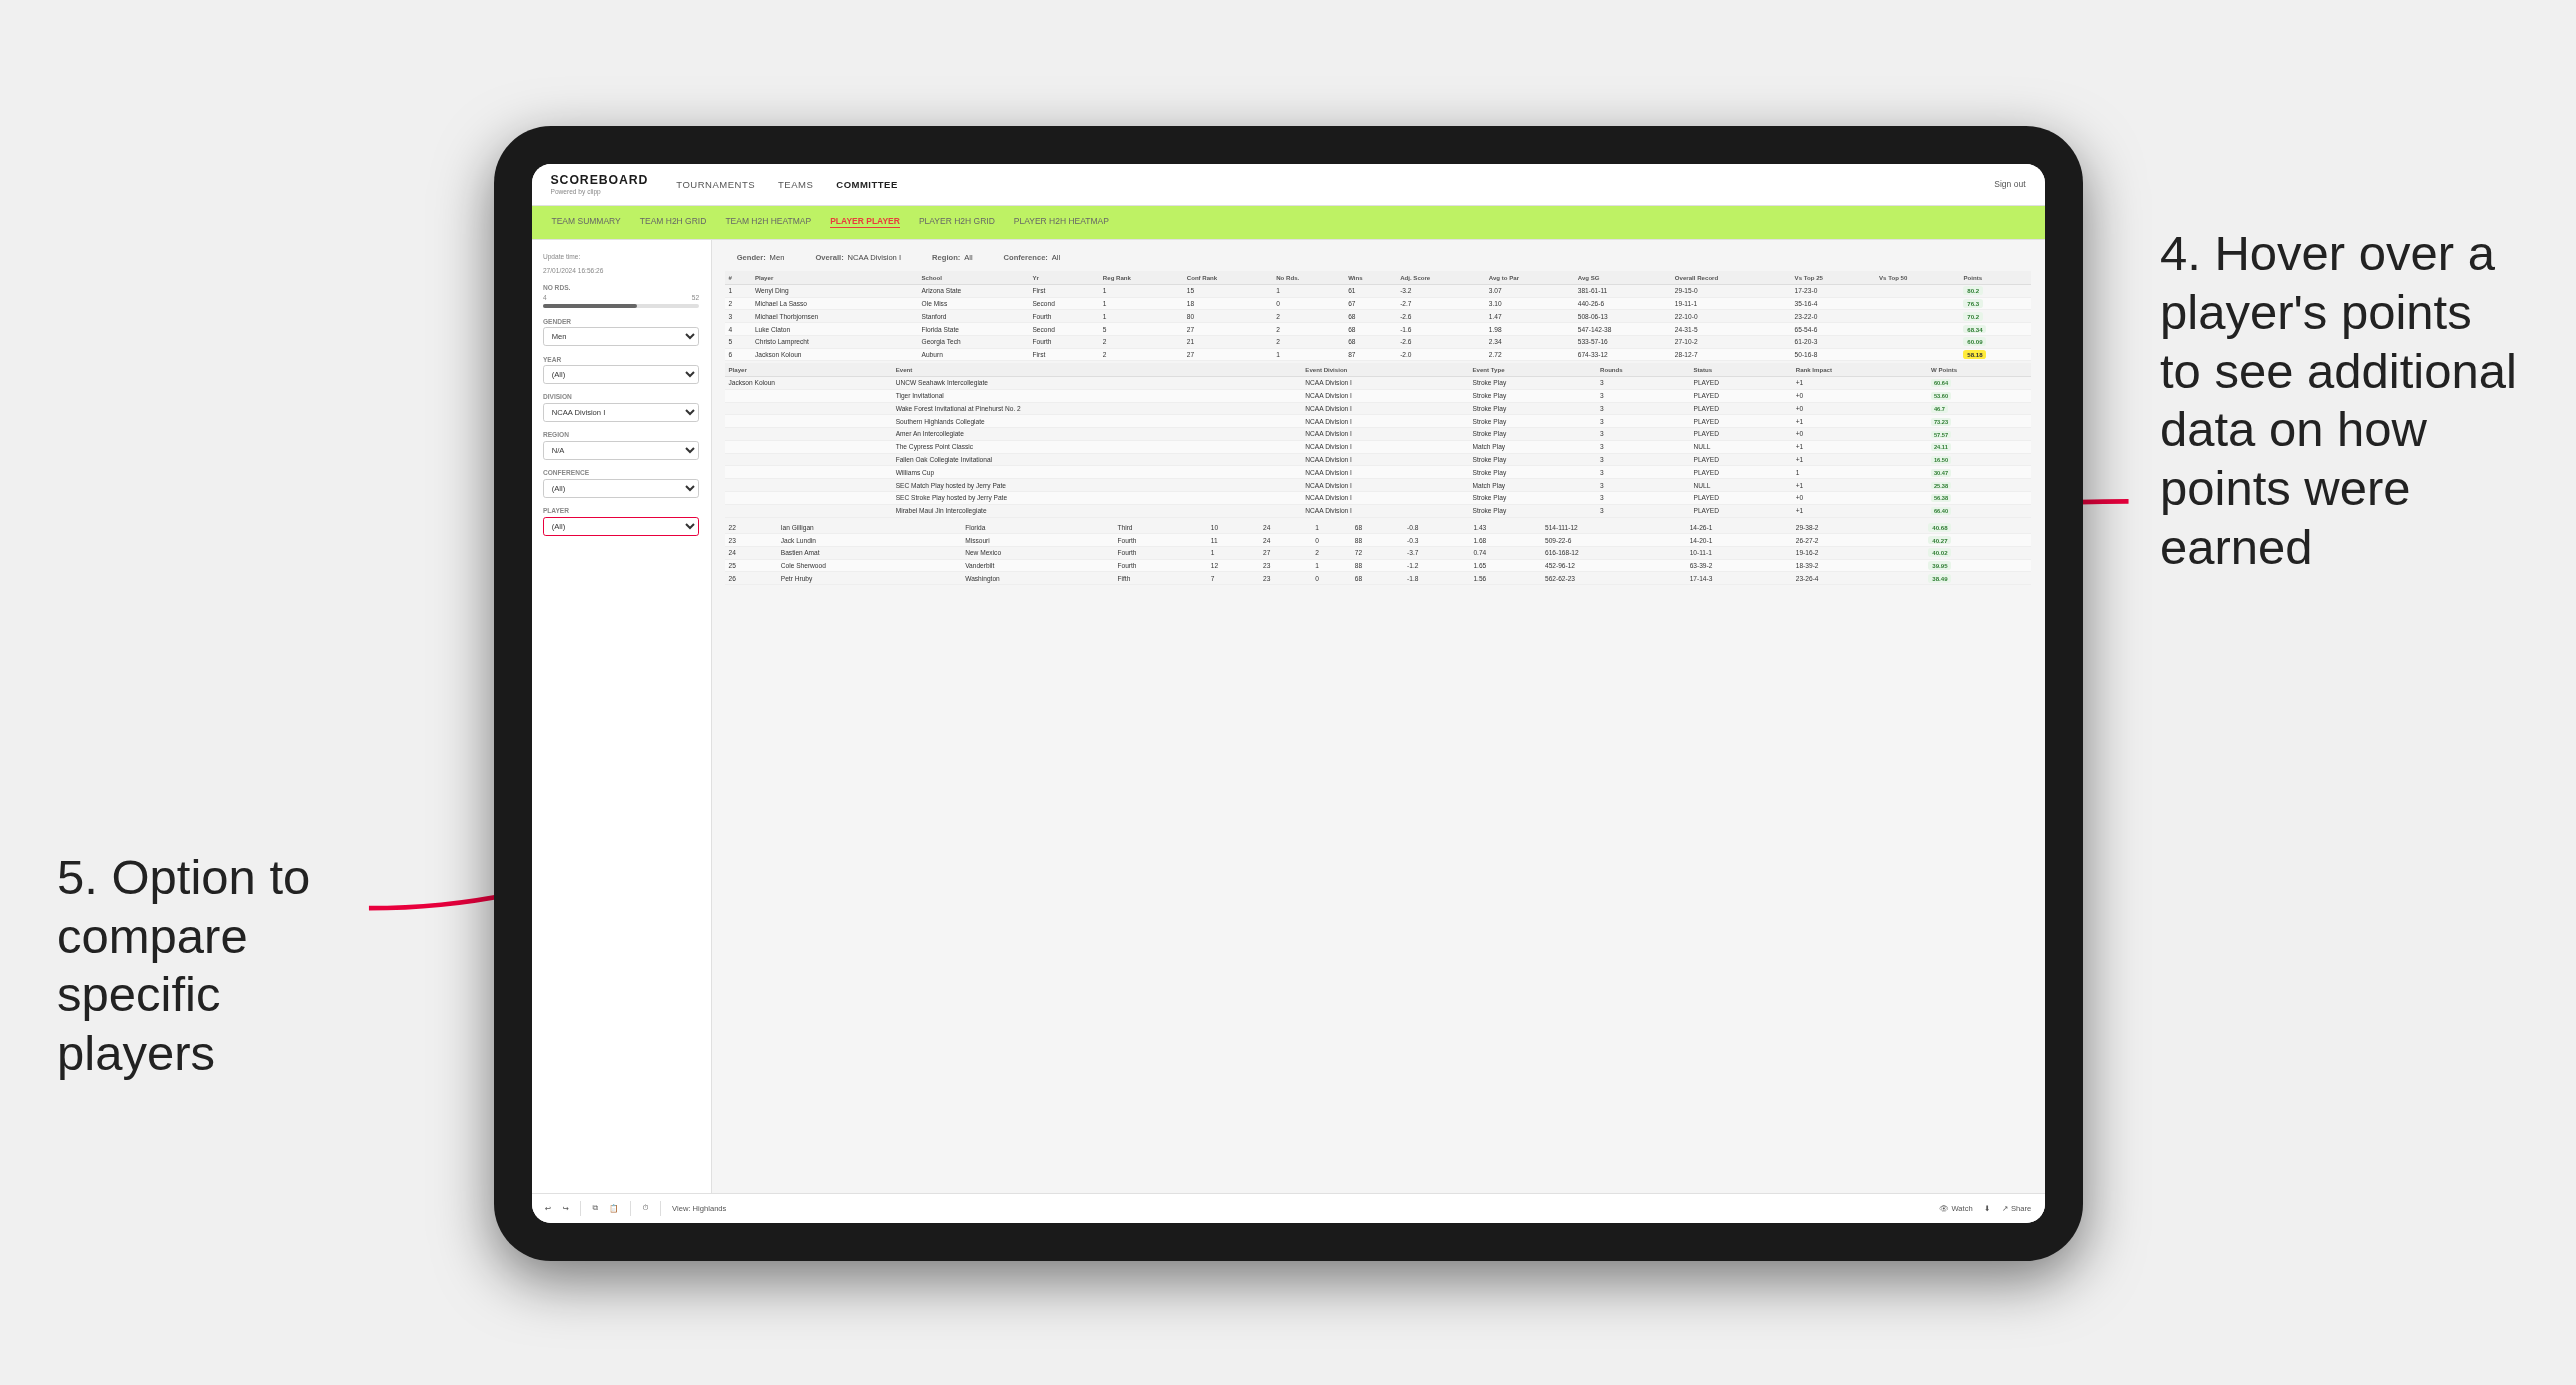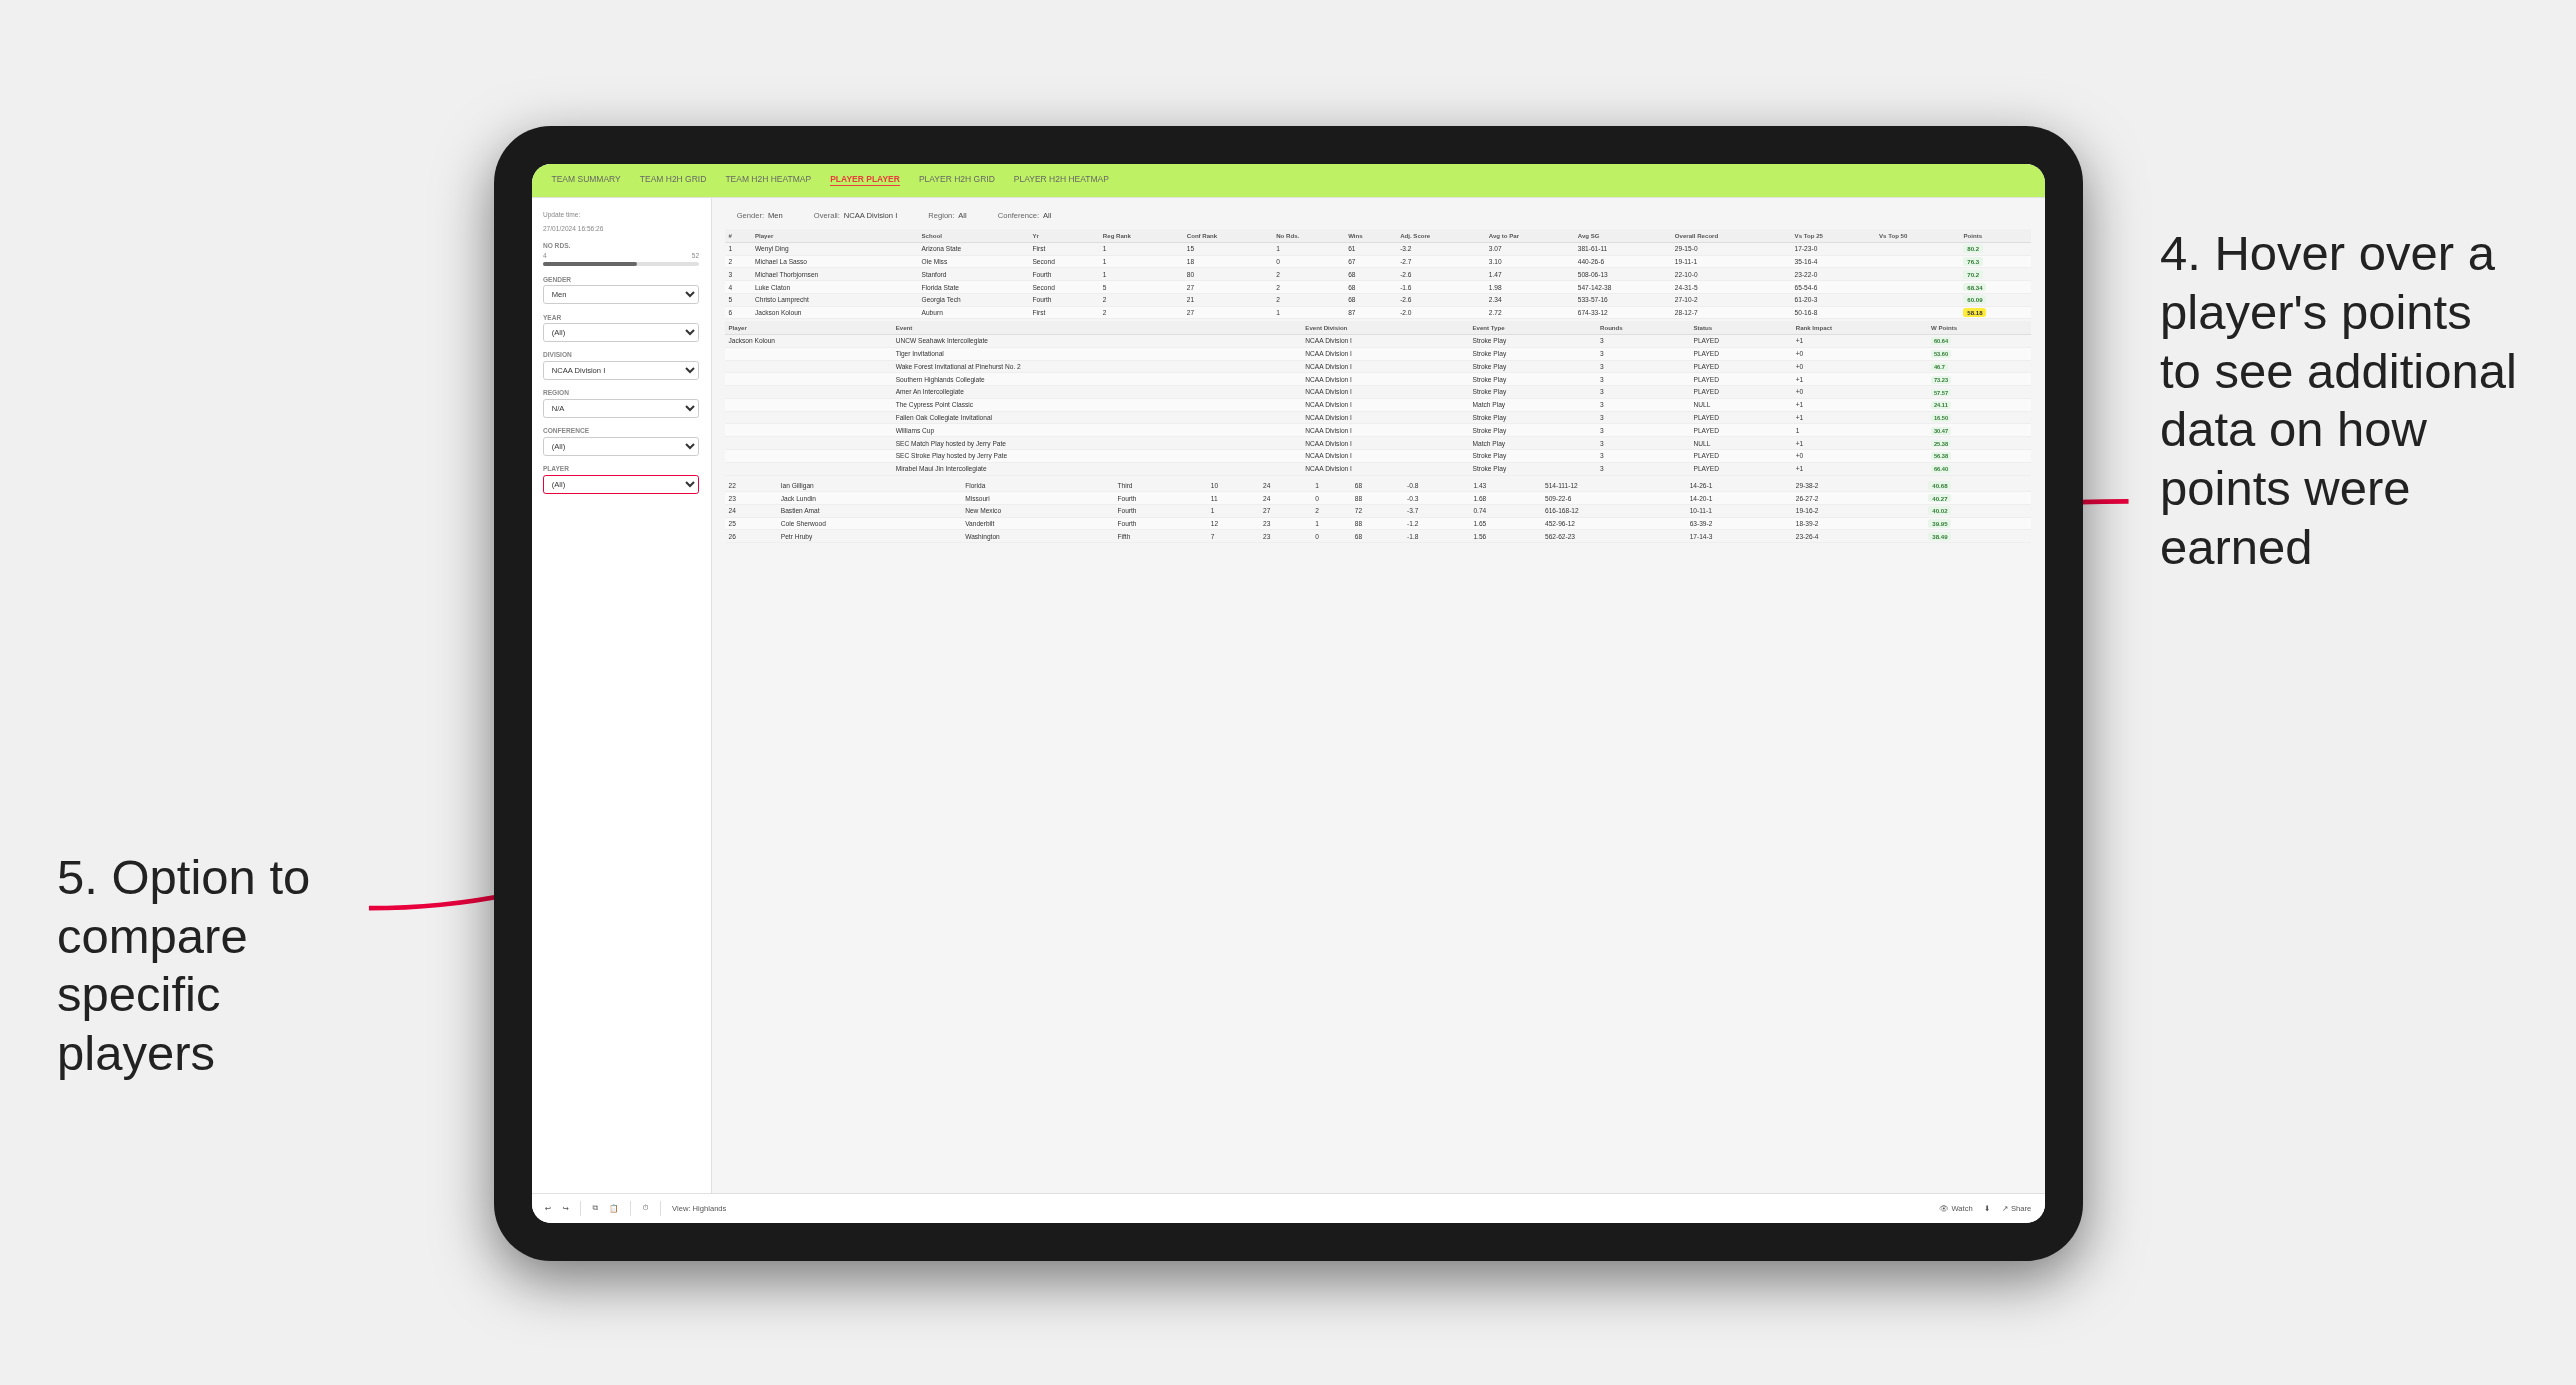--- a/index.html
+++ b/index.html
@@ -244,21 +244,21 @@
       align-items: center;
     }
 
     .filter-item {
       display: flex;
       align-items: center;
       gap: 3.8px;
     }
 
     .filter-label {
-      font-weight: 400;
+      font-weight: 700;
       color: #666;
       padding-left: 12px;
     }
 
     
     .data-table {
       width: 100%;
       border-collapse: collapse;
       font-size: 6.6px;
     }
@@ -363,20 +363,36 @@
     </defs>
 
     <path d="M 390 960 Q 560 960 700 890" stroke="#e8003d" stroke-width="5" fill="none" marker-end="url(#arrowhead)"></path>
 
     <path d="M 2250 530 Q 2000 530 1840 590" stroke="#e8003d" stroke-width="5" fill="none" marker-end="url(#arrowhead2)"></path>
   </svg>
 
   <div class="tablet">
     <div class="tablet-screen">
 
+      <div class="navbar">
+        <div class="logo-area">
+          <div>
+            <div class="logo-text">SCOREBOARD</div>
+            <div class="logo-sub">Powered by clipp</div>
+          </div>
+        </div>
+        <div class="nav-links">
+          <span class="nav-link">TOURNAMENTS</span>
+          <span class="nav-link">TEAMS</span>
+          <span class="nav-link active">COMMITTEE</span>
+        </div>
+        <div class="nav-right">
+          <span>Sign out</span>
+        </div>
+      </div>
 
       <div class="subnav">
         <span class="subnav-link">TEAM SUMMARY</span>
         <span class="subnav-link">TEAM H2H GRID</span>
         <span class="subnav-link">TEAM H2H HEATMAP</span>
         <span class="subnav-link active">PLAYER PLAYER</span>
         <span class="subnav-link">PLAYER H2H GRID</span>
         <span class="subnav-link">PLAYER H2H HEATMAP</span>
       </div>
 

